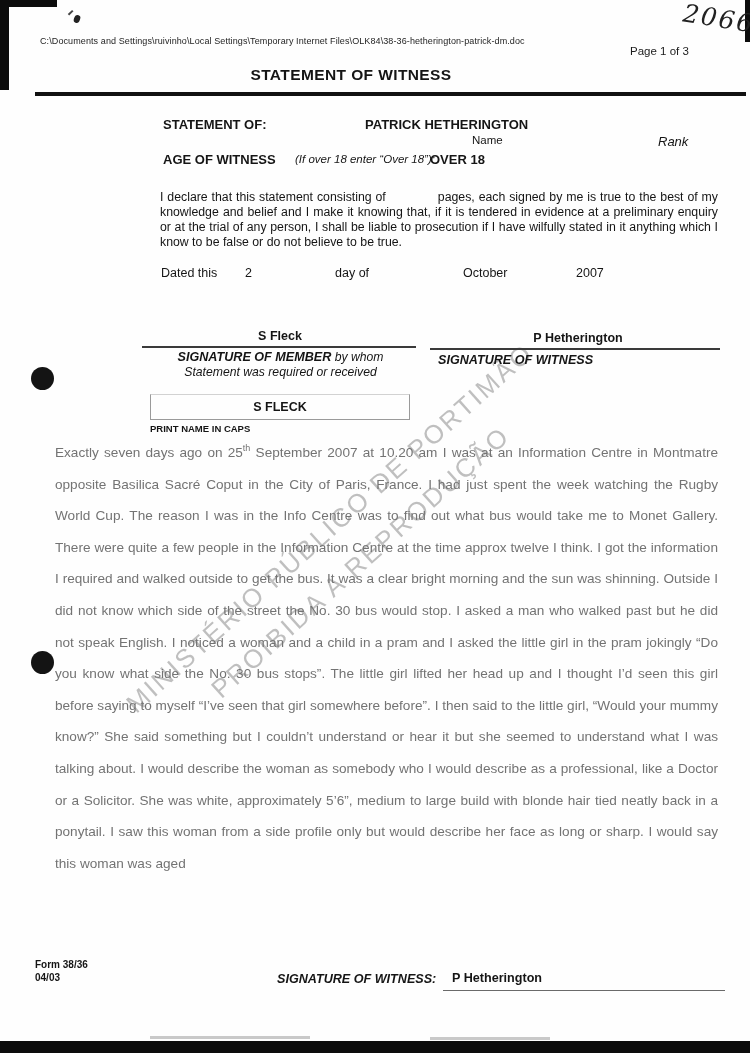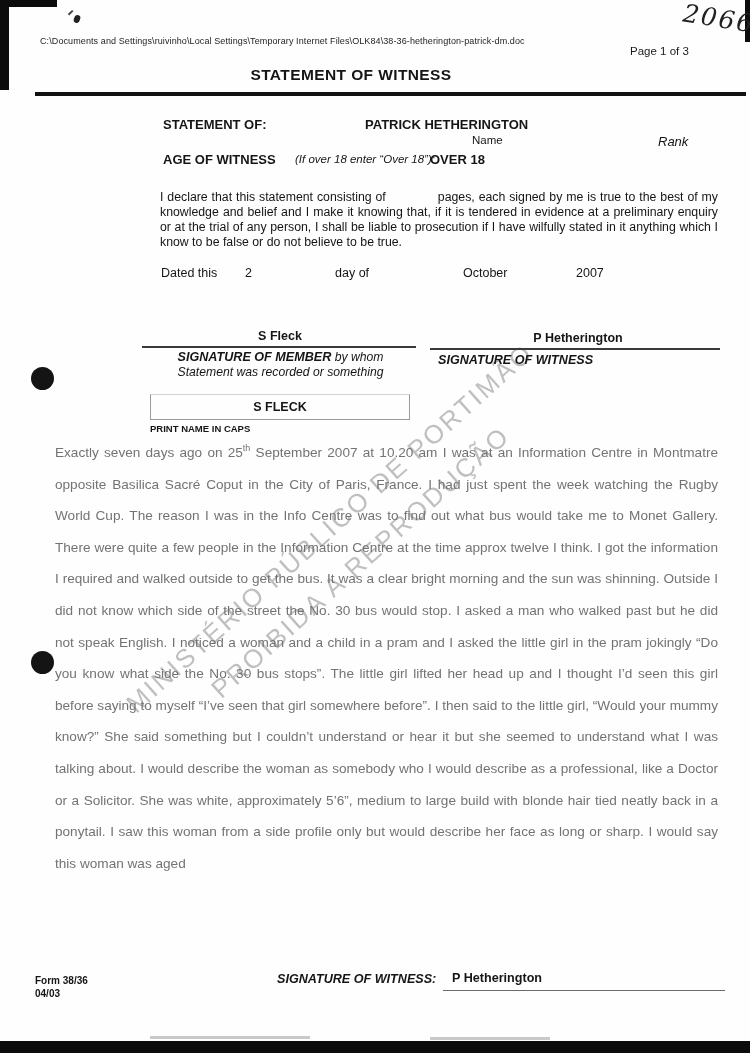--- a/index.html
+++ b/index.html
@@ -80,21 +80,21 @@
     transform:translate(-50%,-50%) rotate(-42deg);
     text-align:center; color:#8d8d8d; opacity:0.55; pointer-events:none;}
   .watermark div{font-size:26px; letter-spacing:2.5px; line-height:46px; white-space:nowrap;}
 
   
   .body-text{position:absolute; left:55px; top:437px; width:663px;
     font-size:13.6px; line-height:31.6px; text-align:justify; color:#737373;}
   .body-text sup{font-size:9px; line-height:0;}
 
   
-  .form-number{position:absolute; left:35px; top:959px; font-weight:bold; font-size:10px; line-height:12.5px;margin-top:16px;}
+  .form-number{position:absolute; left:35px; top:959px; font-weight:bold; font-size:10px; line-height:12.5px;}
   .footer-sig-label{position:absolute; left:277px; top:972px; font-weight:bold; font-style:italic; font-size:12.6px;text-align:right;}
   .footer-sig-value{position:absolute; left:452px; top:971px; font-weight:bold; font-size:12.6px;}
   .footer-sig-line{position:absolute; left:443px; top:990px; width:282px; height:1px; background:#6a6a6a;}
 </style>
 </head>
 <body>
 
 <div class="screen">
 
   <div class="artifact artifact-left"></div>
@@ -135,21 +135,21 @@
     <span class="dated-day">2</span>
     <span class="dated-day-of">day of</span>
     <span class="dated-month">October</span>
     <span class="dated-year">2007</span>
   </div>
 
   <div class="sig-name member-sig-value">S Fleck</div>
   <div class="sig-line member-sig-line"></div>
   <div class="member-caption">
     <b>SIGNATURE OF MEMBER</b><span> by whom</span><br>
-    <span>Statement was recorded or something</span>
+    <span>Statement was required or received</span>
   </div>
 
   <div class="sig-name witness-sig-value">P Hetherington</div>
   <div class="sig-line witness-sig-line"></div>
   <div class="witness-caption">SIGNATURE OF WITNESS</div>
 
   <div class="print-box">S FLECK</div>
   <div class="print-caption">PRINT NAME IN CAPS</div>
 
   <div class="body-text">

